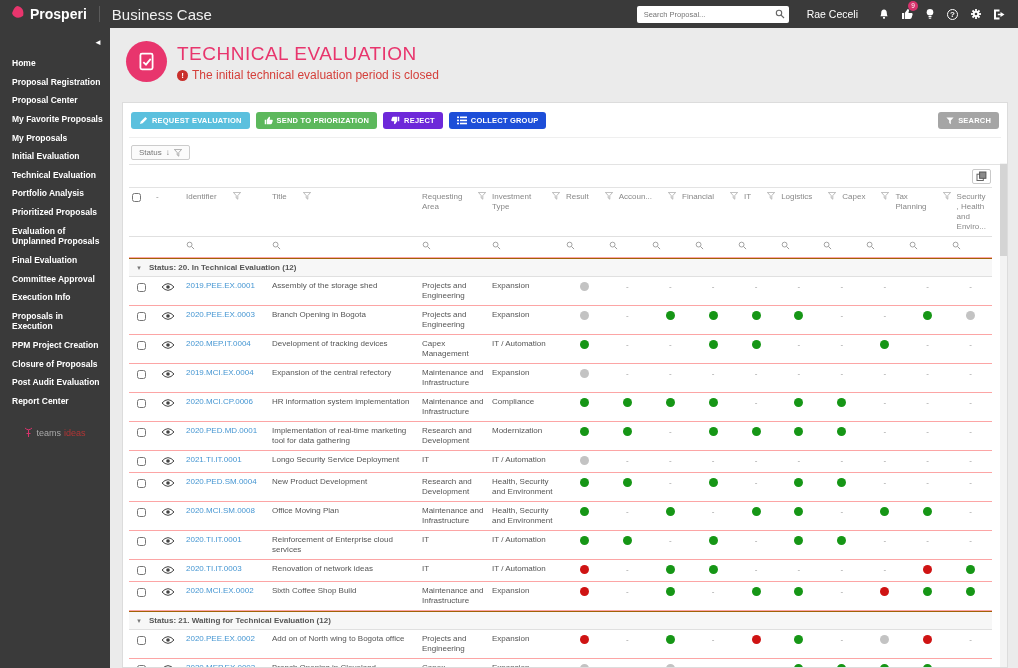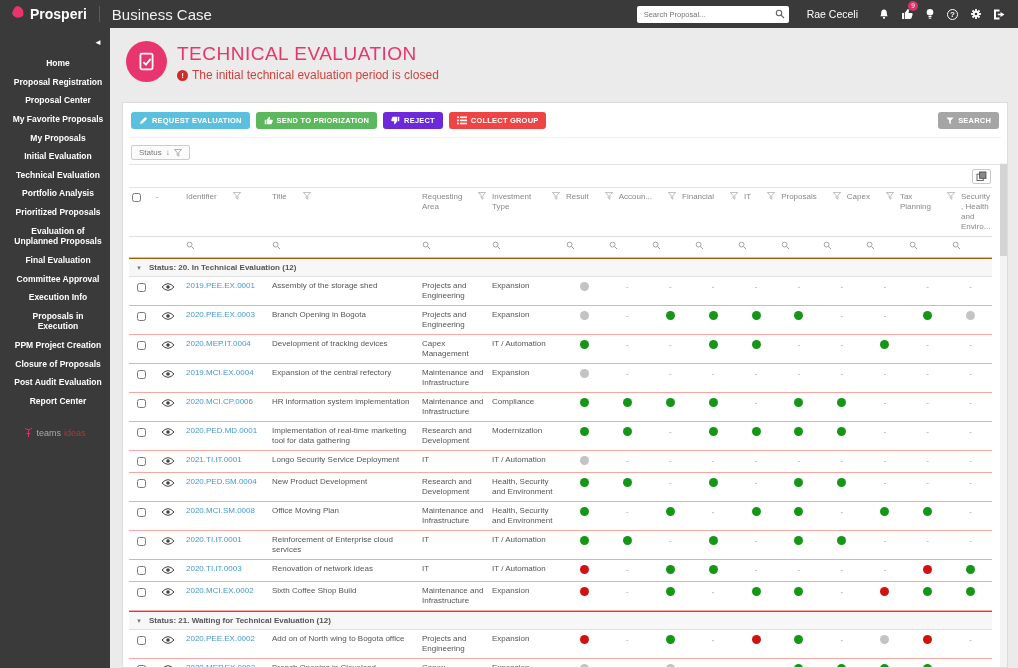--- a/index.html
+++ b/index.html
@@ -25,21 +25,21 @@
            border-radius:5px; color:#fff; font-size:6.5px; line-height:10px; text-align:center; }
   .q-circle { width:11px; height:11px; border:1.3px solid #fff; border-radius:50%; color:#fff;
               font-size:8px; font-weight:bold; text-align:center; line-height:9px; }
 
   
   .sidebar { position:absolute; top:28px; left:0; width:110px; height:640px; background:#3a3a3a;
              z-index:20; }
   .collapse-arrow { position:absolute; top:10px; right:8px; color:#fff; font-size:8px; cursor:pointer; }
   .nav { padding-top:26px; }
   .nav-item { color:#fff; font-size:8.5px; font-weight:bold; padding:4px 6px 4px 12px;
-              line-height:1.25; cursor:pointer;text-align:center; }
+              line-height:1.25; cursor:pointer; }
   .teams-brand { margin-top:16px; display:flex; align-items:center; justify-content:center; gap:3px;
                  font-size:9px; }
   .teams-word1 { color:#a9a9a9; }
   .teams-word2 { color:#b23535; }
 
   
   .main { position:absolute; left:110px; top:28px; width:908px; height:640px; }
   .page-header { display:flex; align-items:flex-start; padding:13px 0 0 16px; height:72px; }
   .ph-icon { width:41px; height:41px; border-radius:50%; background:#e8356d; display:flex;
              align-items:center; justify-content:center; flex:0 0 41px; }
@@ -53,21 +53,21 @@
   
   .panel { margin:2px 10px 0 12px; background:#fff; border:1px solid #dcdcdc; height:566px;
            overflow:hidden; position:relative; padding:0 6px; }
   .toolbar { display:flex; align-items:center; gap:6px; padding:9px 2px 8px 2px; }
   .btn { height:17px; border:none; border-radius:3px; color:#fff; font-size:7.5px; font-weight:bold;
          padding:0 8px; display:inline-flex; align-items:center; gap:4px; cursor:pointer;
          font-family:"Liberation Sans", sans-serif; letter-spacing:.2px; }
   .btn-info    { background:#5bc0de; }
   .btn-success { background:#5cb85c; }
   .btn-danger  { background:#6d28d9; }
-  .btn-primary { background:#ef4444; }
+  .btn-primary { background:#1d4ed8; }
   .btn-search  { background:#a5a5a5; margin-left:auto; }
   .groupbar { border-top:1px solid #efefef; border-bottom:1px solid #e3e3e3; padding:3px 2px 4px 2px; }
   .chip { display:inline-flex; align-items:center; gap:4px; border:1px solid #ccc; border-radius:2px;
           padding:2px 7px; font-size:8px; color:#777; background:#fbfbfb; cursor:pointer; }
   .grid-tools { display:flex; justify-content:flex-end; padding:4px 10px 3px 0; }
   .tool-btn { width:19px; height:15px; border:1px solid #c9c9c9; border-radius:2px; background:#fff;
               display:flex; align-items:center; justify-content:center; cursor:pointer; }
 
   
   .grid { font-size:8px; color:#555; position:relative; padding-right:9px; }
@@ -324,21 +324,21 @@
                 <path d="M0.5 0.5 H9.5 L6 4.5 V9 L4 7.5 V4.5 Z" fill="none" stroke="#aaa"></path>
               </svg></span>
           </div>
           <div class="cell hcell">
             <span class="lbl">IT</span>
             <span><svg width="8" height="8" viewBox="0 0 10 10" style="flex:0 0 8px">
                 <path d="M0.5 0.5 H9.5 L6 4.5 V9 L4 7.5 V4.5 Z" fill="none" stroke="#aaa"></path>
               </svg></span>
           </div>
           <div class="cell hcell">
-            <span class="lbl">Proposals</span>
+            <span class="lbl">Logistics</span>
             <span><svg width="8" height="8" viewBox="0 0 10 10" style="flex:0 0 8px">
                 <path d="M0.5 0.5 H9.5 L6 4.5 V9 L4 7.5 V4.5 Z" fill="none" stroke="#aaa"></path>
               </svg></span>
           </div>
           <div class="cell hcell">
             <span class="lbl">Capex</span>
             <span><svg width="8" height="8" viewBox="0 0 10 10" style="flex:0 0 8px">
                 <path d="M0.5 0.5 H9.5 L6 4.5 V9 L4 7.5 V4.5 Z" fill="none" stroke="#aaa"></path>
               </svg></span>
           </div>

